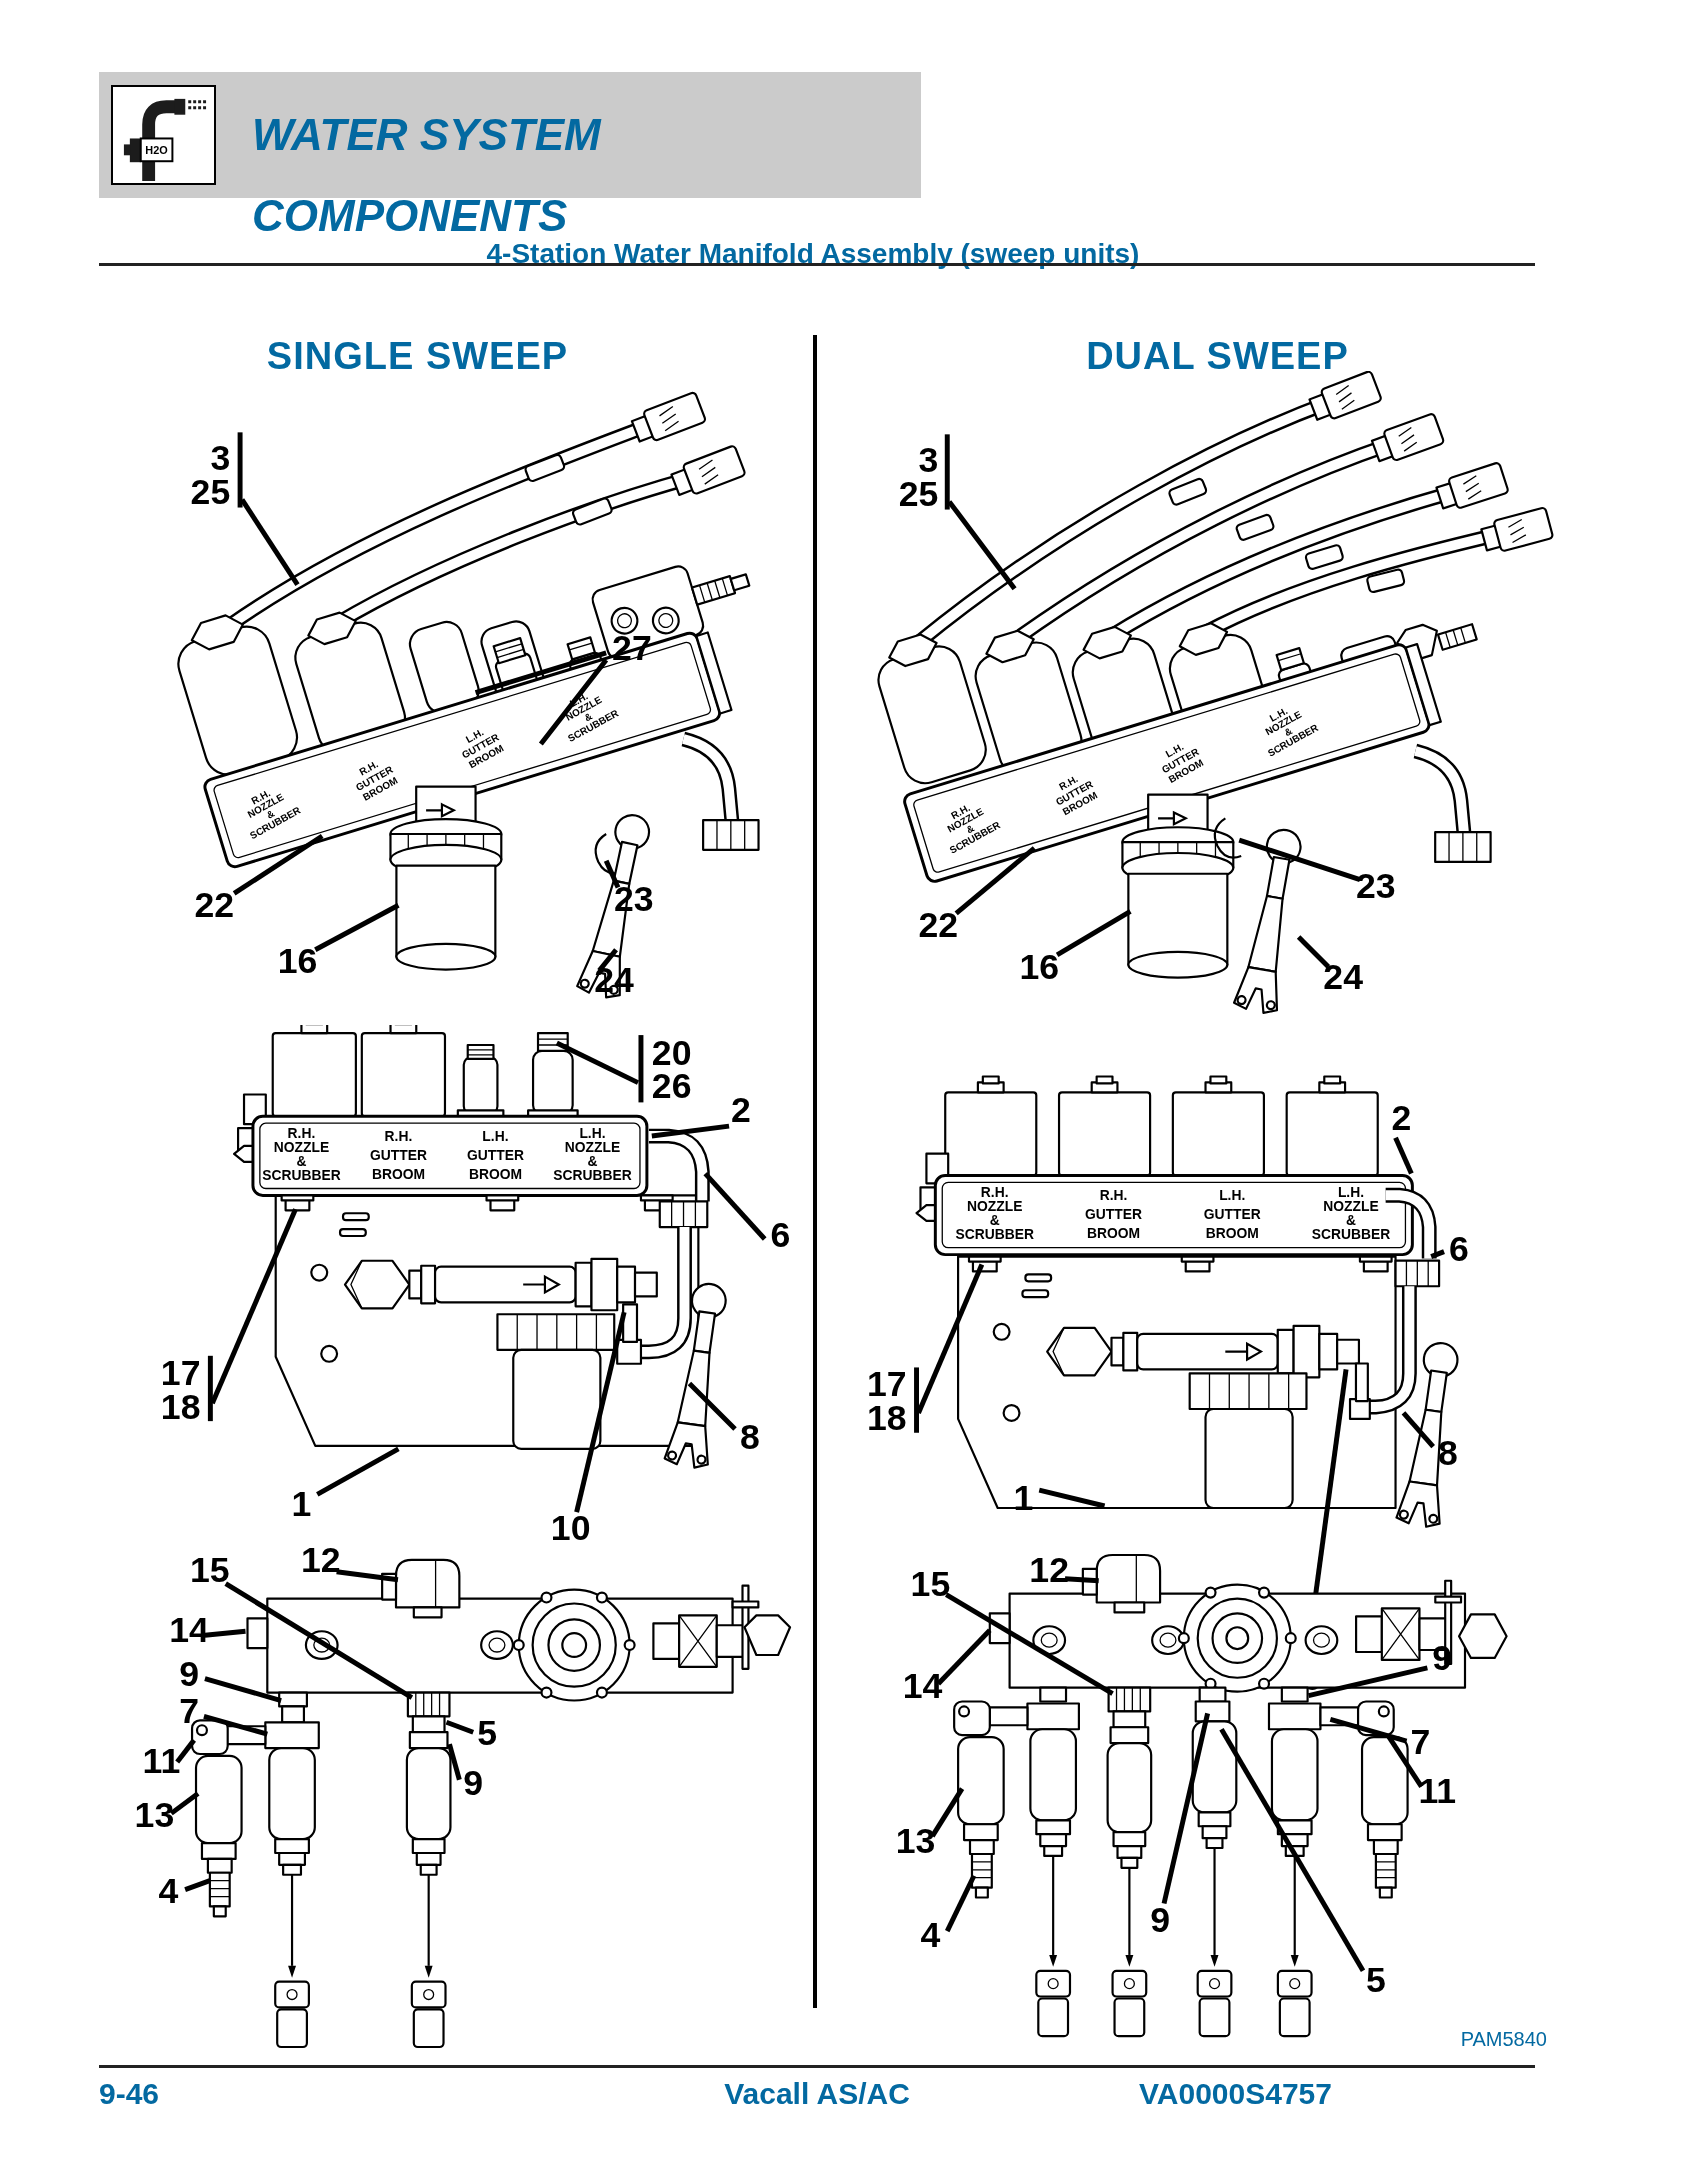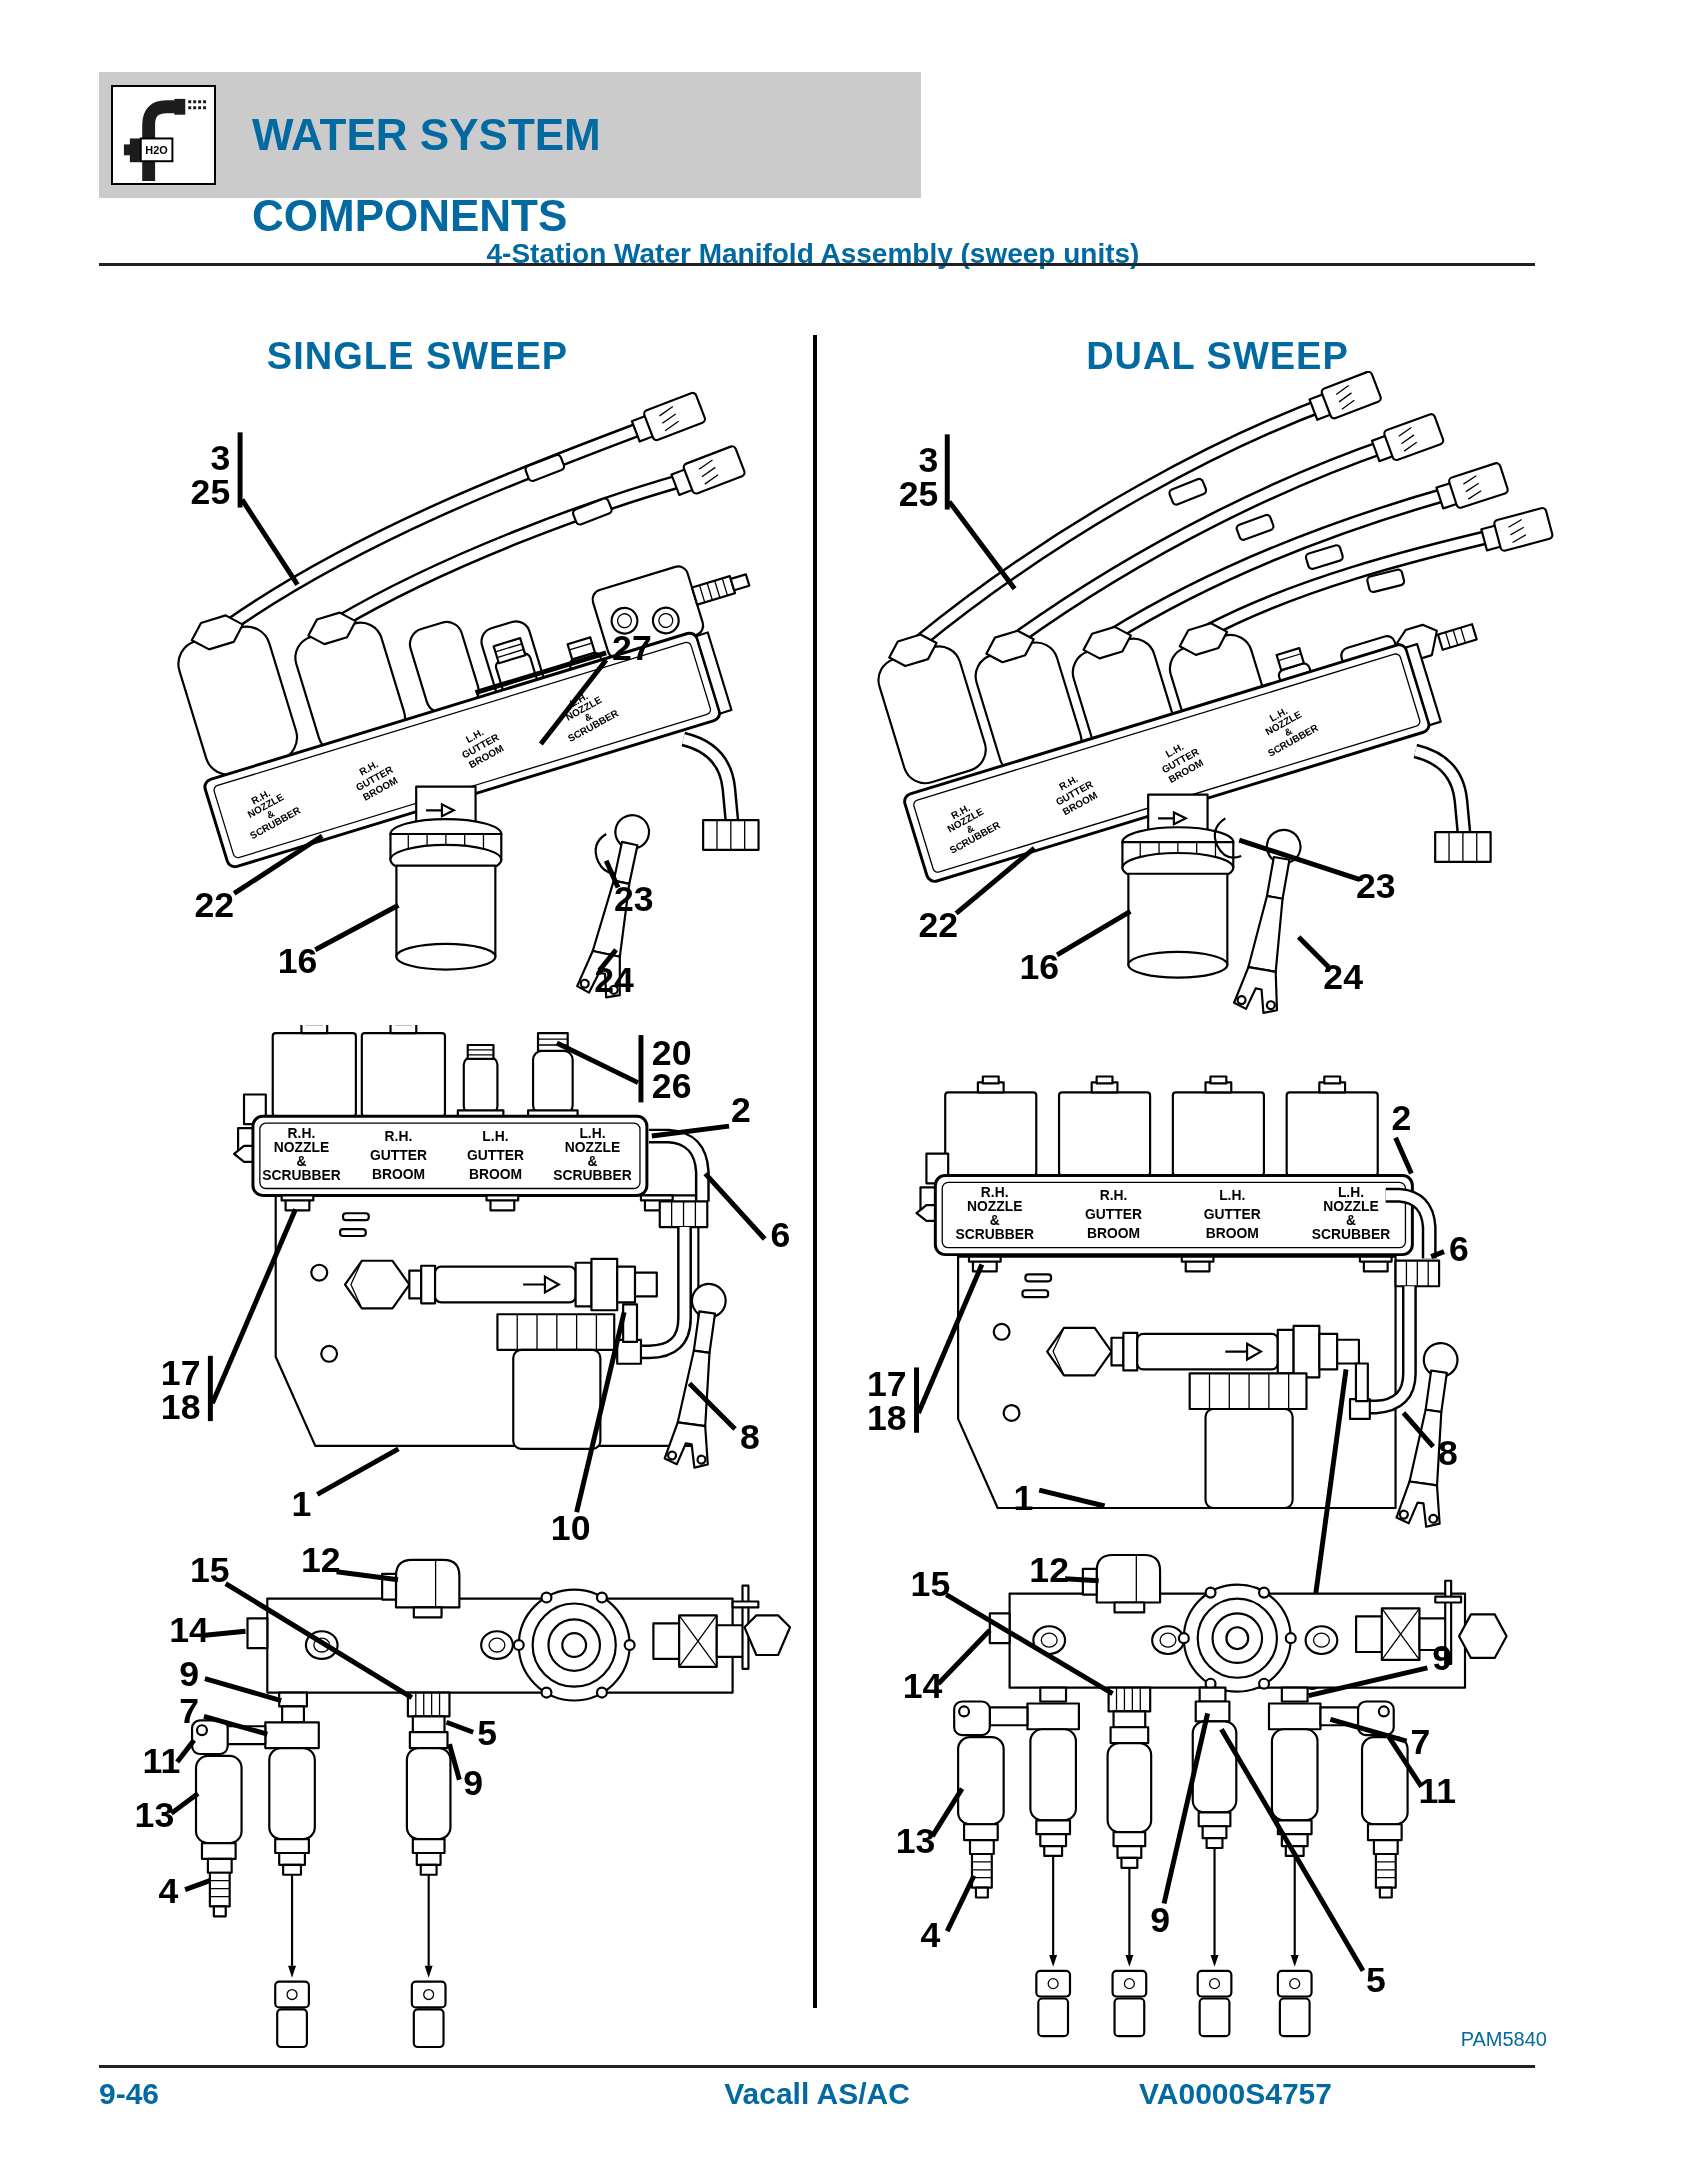--- a/index.html
+++ b/index.html
@@ -1,21 +1,21 @@
 <!DOCTYPE html>
 <html><head>
 <meta charset="utf-8">
 <style>
   html,body{margin:0;padding:0;background:#fff;}
   #page{position:relative;width:1683px;height:2178px;background:#fff;overflow:hidden;
         font-family:"Liberation Sans",sans-serif;color:#0369a1;}
   .abs{position:absolute;}
   .banner{left:99px;top:72px;width:822px;height:126px;background:#cbcbcb;}
   .iconbox{left:111px;top:85px;width:105px;height:100px;background:#fff;border:2px solid #000;box-sizing:border-box;}
-  .htitle{left:252px;top:94px;width:653px;font-size:44px;font-weight:bold;letter-spacing:0px;line-height:81px;}
+  .htitle{left:252px;top:94px;width:653px;font-size:44px;font-weight:bold;letter-spacing:0px;line-height:81px;font-style:italic;}
   .subtitle{left:95px;top:222px;width:1436px;text-align:center;font-size:28px;font-weight:bold;margin-top:16px;}
   .rule{left:99px;width:1436px;height:3px;background:#222;}
   .coltitle{top:335px;width:515px;text-align:center;font-size:38px;font-weight:bold;letter-spacing:1px;}
   .divider{left:813px;top:335px;width:4px;height:1673px;background:#000;}
   .pam{left:1238px;top:2028px;width:309px;text-align:right;font-size:20px;}
   .foot{top:2077px;font-size:30px;font-weight:bold;}
   
   .s{fill:#fff;stroke:#000;stroke-width:2.2;stroke-linejoin:round;}
   .s3{fill:#fff;stroke:#000;stroke-width:3;stroke-linejoin:round;}
   .nf{fill:none;stroke:#000;stroke-width:1.3;}

